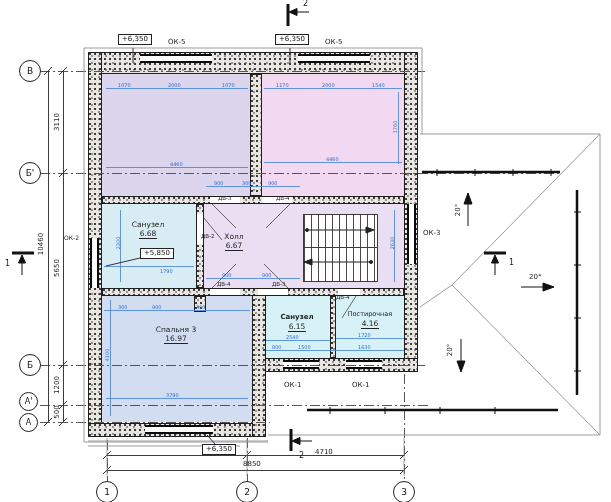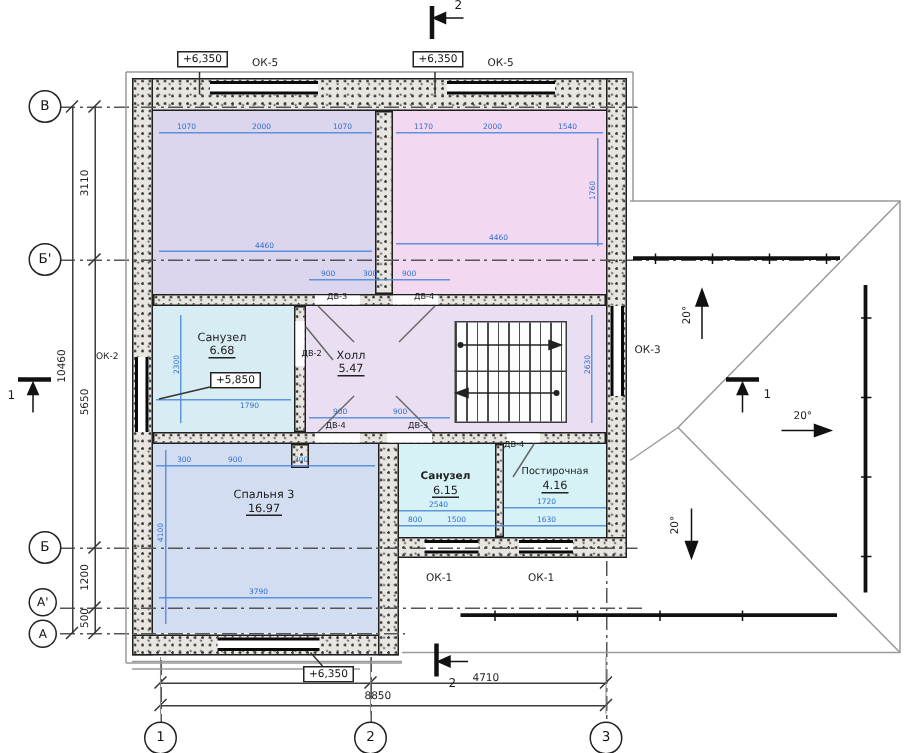--- a/index.html
+++ b/index.html
@@ -224,21 +224,21 @@
       <path d="M107,438 V476 M247,438 V476 M404,438 V476"></path>
     </g>
   </svg>
 
   <div class="rlab" style="left:108px;top:220px;">
     <div class="rname">Санузел</div>
     <div class="rarea"><span>6.68</span></div>
   </div>
   <div class="rlab" style="left:194px;top:232px;">
     <div class="rname">Холл</div>
-    <div class="rarea"><span>5.47</span></div>
+    <div class="rarea"><span>6.67</span></div>
   </div>
   <div class="rlab" style="left:136px;top:325px;">
     <div class="rname">Спальня 3</div>
     <div class="rarea"><span>16.97</span></div>
   </div>
   <div class="rlab" style="left:257px;top:313px;font-size:7px;">
     <div class="rname" style="font-size:7px;font-weight:bold;">Санузел</div>
     <div class="rarea"><span>6.15</span></div>
   </div>
   <div class="rlab" style="left:330px;top:310px;">

